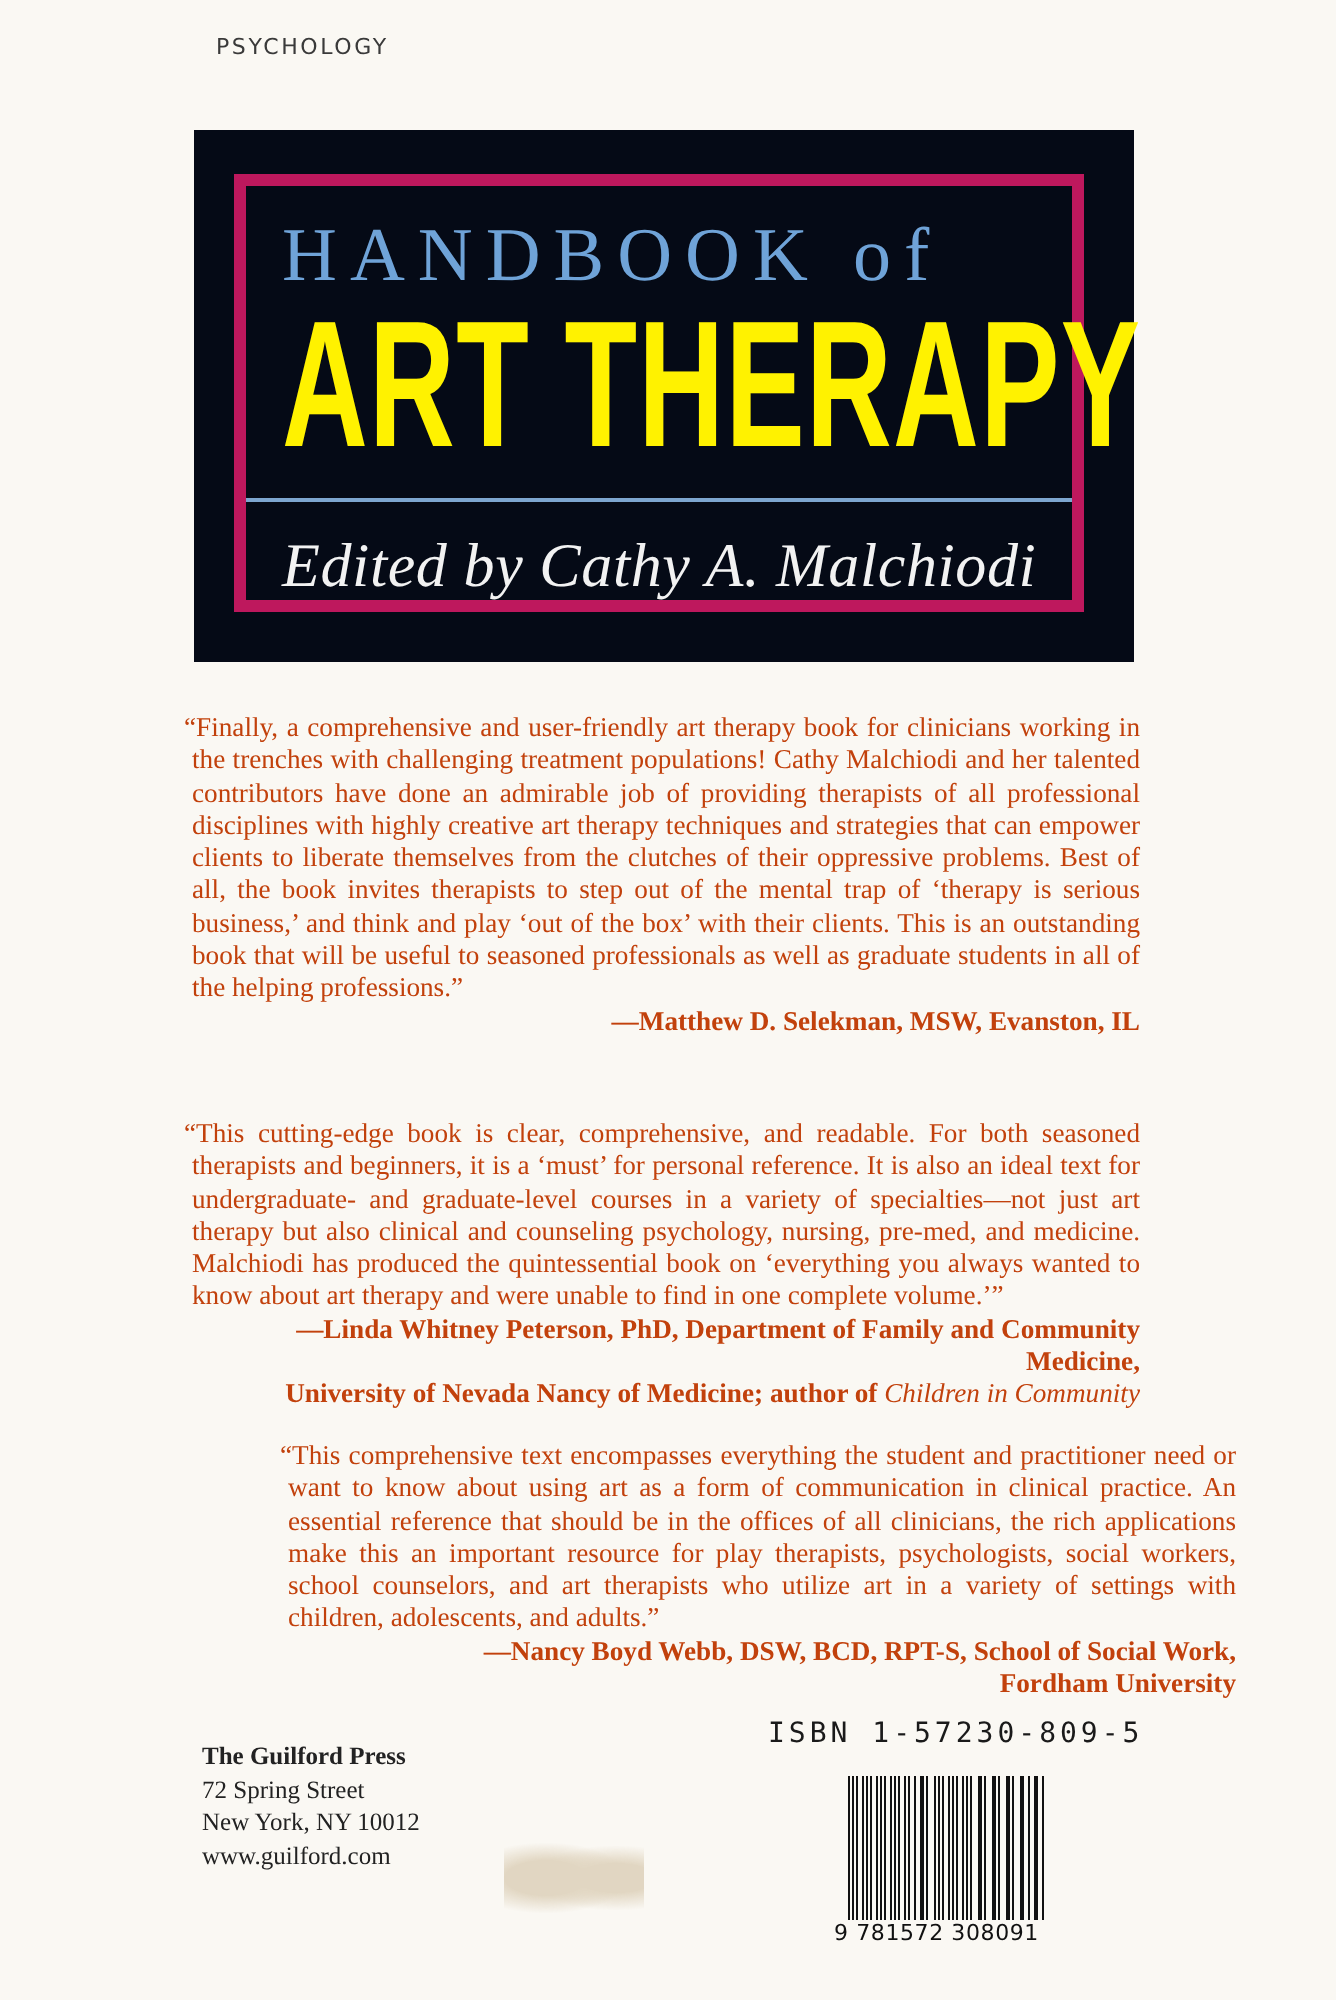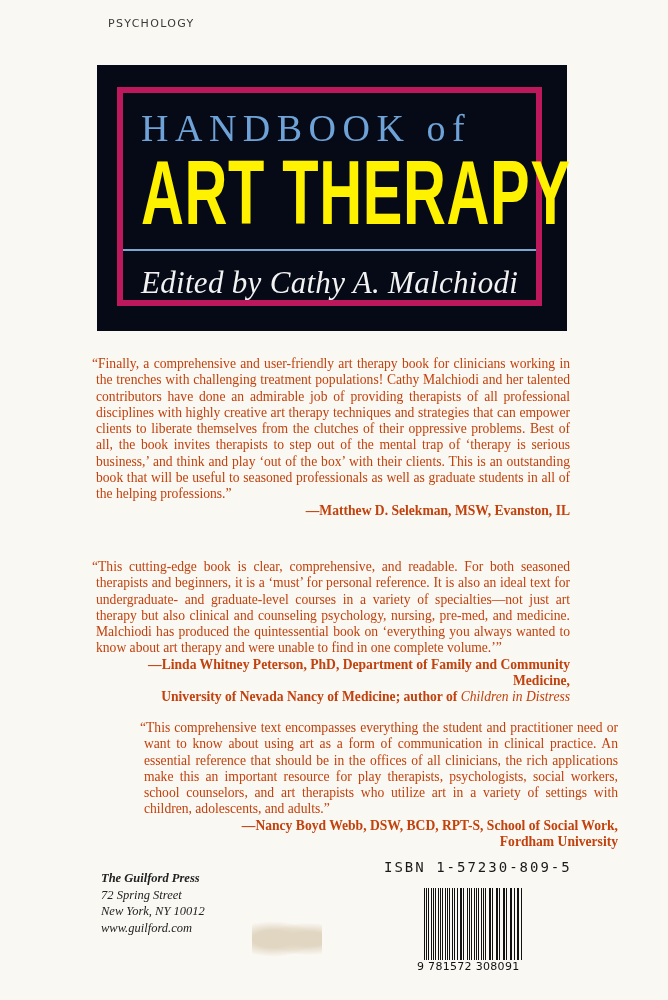--- a/index.html
+++ b/index.html
@@ -47,21 +47,21 @@
       font-size: 13.6px; line-height: 16.3px; text-align: justify;
       color: #c2410c;
     }
     .blurb p { margin: 0; text-indent: -4px; }
     .attrib {
       text-align: right; font-weight: bold; font-size: 13.6px; line-height: 16.3px;
     }
     .attrib i { font-weight: normal; }
     .publisher {
       position: absolute; left: 101px; top: 870px;
-      font-size: 12.5px; line-height: 16.5px; color: #222; font-style: italic;
+      font-size: 12.5px; line-height: 16.5px; color: #222;
     }
     .publisher .name { font-weight: bold; }
     .isbn {
       position: absolute; left: 384px; top: 859px;
       font-family: "DejaVu Sans Mono", monospace; font-size: 14px;
       letter-spacing: 2px; color: #1a1a1a;
     }
     .barcode {
       position: absolute; left: 424px; top: 888px; width: 100px; height: 72px;
       display: flex; align-items: stretch;
@@ -95,21 +95,21 @@
 
 <div class="blurb" style="top:356px;">
   <p>“Finally, a comprehensive and user-friendly art therapy book for clinicians working in the trenches with challenging treatment populations! Cathy Malchiodi and her talented contributors have done an admirable job of providing therapists of all professional disciplines with highly creative art therapy techniques and strategies that can empower clients to liberate themselves from the clutches of their oppressive problems. Best of all, the book invites therapists to step out of the mental trap of ‘therapy is serious business,’ and think and play ‘out of the box’ with their clients. This is an outstanding book that will be useful to seasoned professionals as well as graduate students in all of the helping professions.”</p>
   <div class="attrib">—Matthew D. Selekman, MSW, Evanston, IL</div>
 </div>
 
 <div class="blurb" style="top:541px;margin-top:18px;">
   <p>“This cutting-edge book is clear, comprehensive, and readable. For both seasoned therapists and beginners, it is a ‘must’ for personal reference. It is also an ideal text for undergraduate- and graduate-level courses in a variety of specialties—not just art therapy but also clinical and counseling psychology, nursing, pre-med, and medicine. Malchiodi has produced the quintessential book on ‘everything you always wanted to know about art therapy and were unable to find in one complete volume.’”</p>
   <div class="attrib">
     <div>—Linda Whitney Peterson, PhD, Department of Family and Community Medicine,</div>
-    <div><span>University of Nevada Nancy of Medicine; author of </span><i>Children in Distress</i></div>
+    <div><span>University of Nevada Nancy of Medicine; author of </span><i>Children in Community</i></div>
   </div>
 </div>
 
 <div class="blurb" style="top:720px;margin-left:48px;">
   <p>“This comprehensive text encompasses everything the student and practitioner need or want to know about using art as a form of communication in clinical practice. An essential reference that should be in the offices of all clinicians, the rich applications make this an important resource for play therapists, psychologists, social workers, school counselors, and art therapists who utilize art in a variety of settings with children, adolescents, and adults.”</p>
   <div class="attrib">
     <div>—Nancy Boyd Webb, DSW, BCD, RPT-S, School of Social Work,</div>
     <div>Fordham University</div>
   </div>
 </div>

